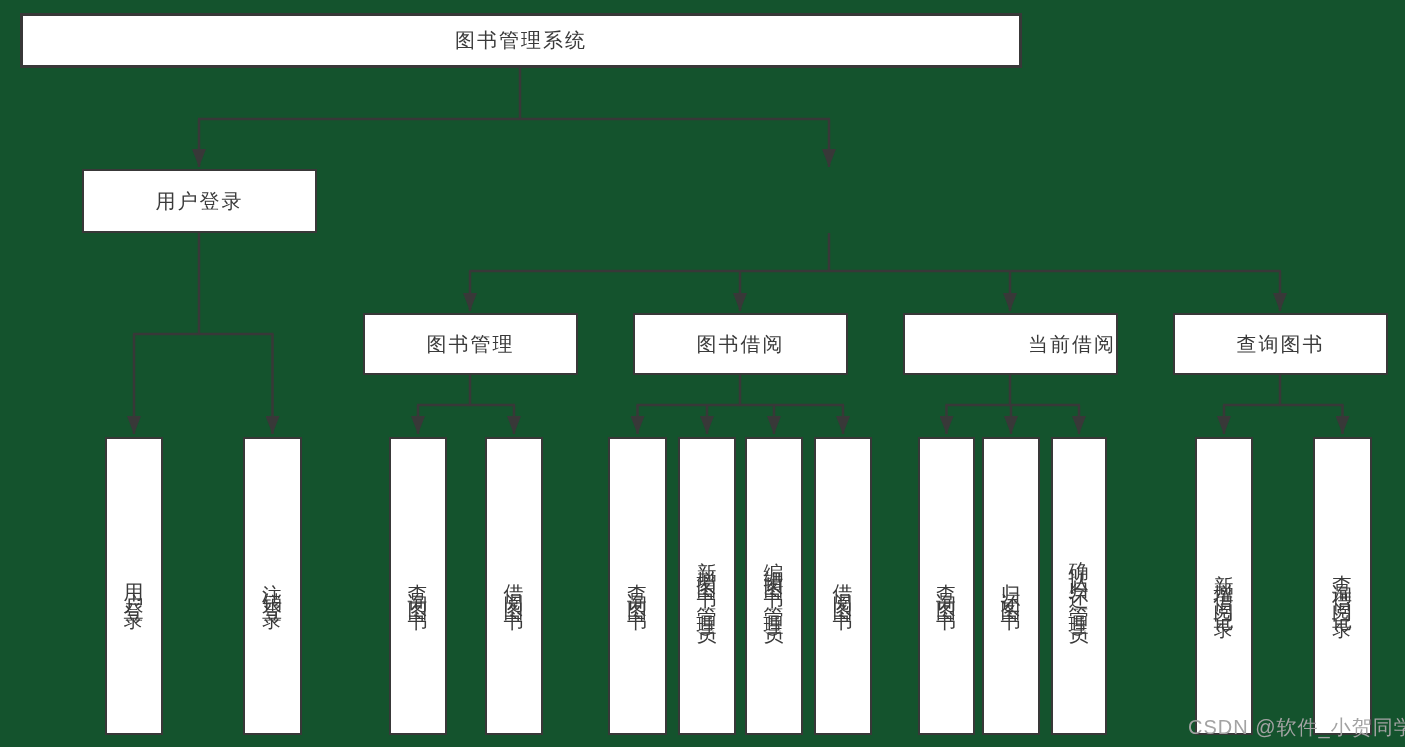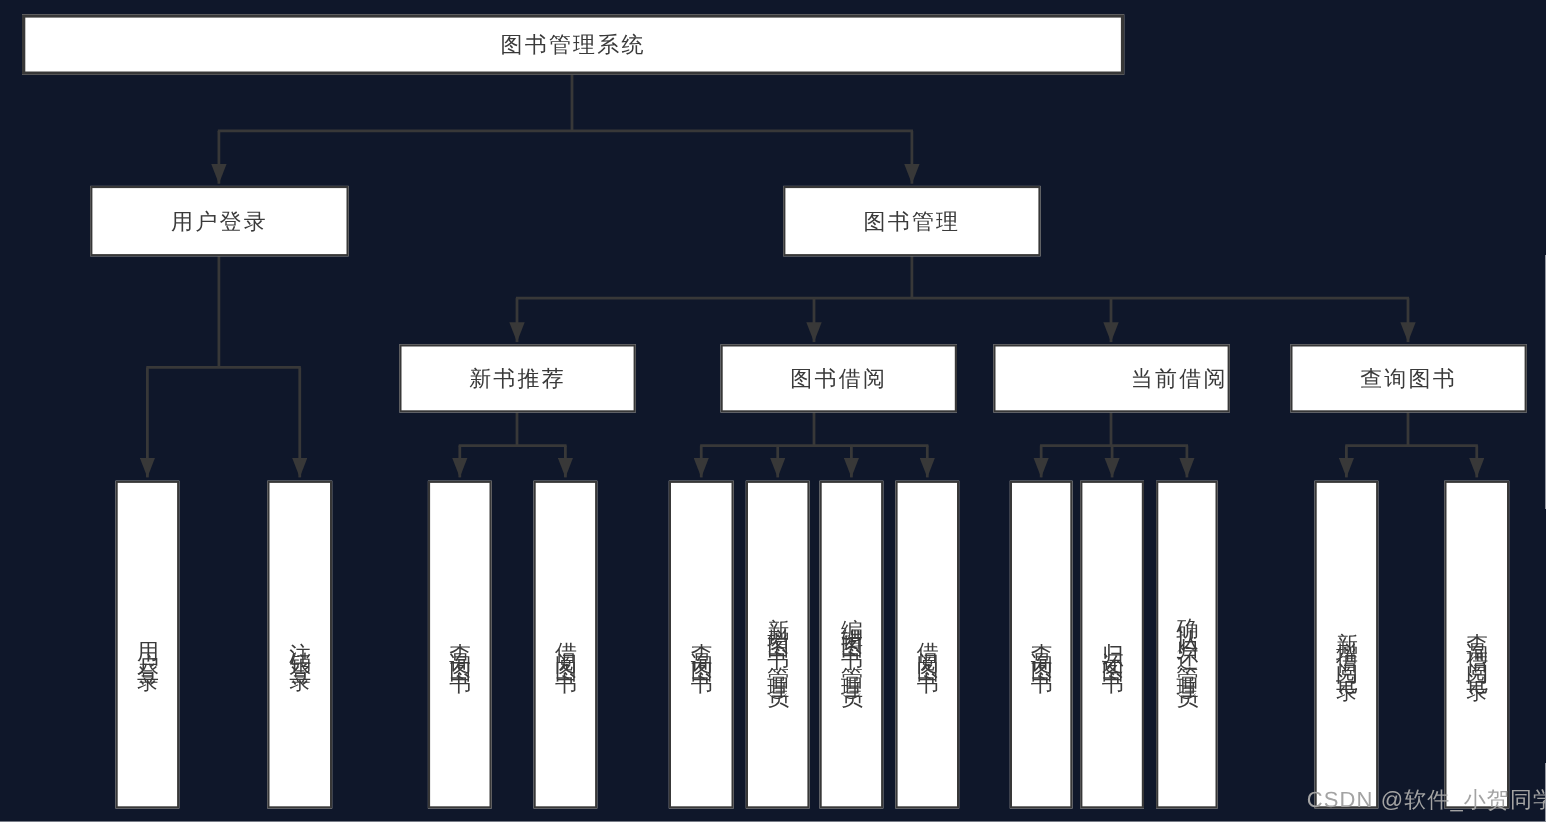--- a/index.html
+++ b/index.html
@@ -1,20 +1,20 @@
 <!DOCTYPE html>
 <html><head>
 <meta charset="utf-8">
 <style>
   html, body { margin: 0; padding: 0; background: #ffffff; }
   .canvas {
     position: relative;
     width: 1405px;
     height: 747px;
-    background: #0f172a;
+    background: #14532d;
     font-family: "Liberation Sans", "DejaVu Sans", sans-serif;
     overflow: hidden;
   }
   svg.connectors {
     position: absolute;
     left: 0; top: 0;
     width: 1405px; height: 747px;
     pointer-events: none;
   }
   .node {
@@ -93,28 +93,25 @@
     </g>
   </svg>
 
   <div class="node node-h root" style="left:20px; top:13px; width:1002px; height:55px;">
     <span>图书管理系统</span>
   </div>
 
   <div class="node node-h" style="left:82px; top:169px; width:235px; height:64px;">
     <span>用户登录</span>
   </div>
-  <div class="node node-h" style="left:712px; top:169px; width:234px; height:64px;">
+
+  <div class="node node-h" style="left:363px; top:313px; width:215px; height:62px;">
     <span>图书管理</span>
   </div>
-
-  <div class="node node-h" style="left:363px; top:313px; width:215px; height:62px;">
-    <span>新书推荐</span>
-  </div>
-  <div class="node node-h" style="left:655px; top:313px; width:215px; height:62px;">
+  <div class="node node-h" style="left:633px; top:313px; width:215px; height:62px;">
     <span>图书借阅</span>
   </div>
   <div class="node node-h" style="left:903px; top:313px; width:215px; height:62px;justify-content:flex-end;">
     <span>当前借阅</span>
   </div>
   <div class="node node-h" style="left:1173px; top:313px; width:215px; height:62px;">
     <span>查询图书</span>
   </div>
 
   <div class="node node-v" style="left:105px; top:437px; width:58px; height:298px;">

